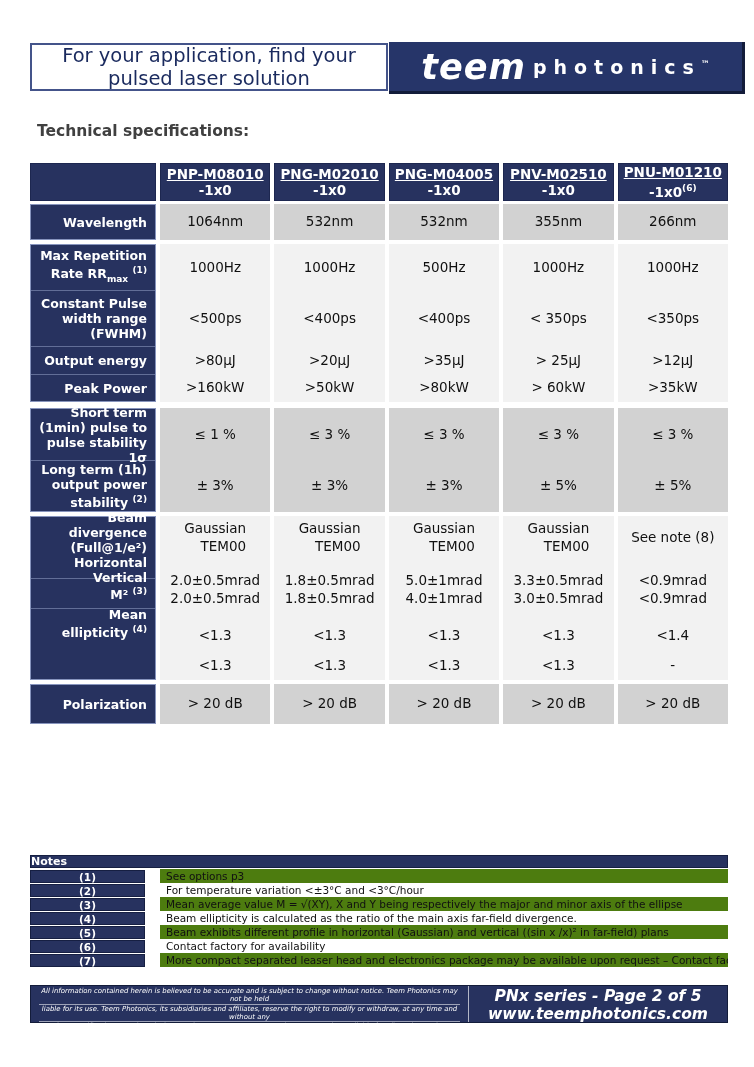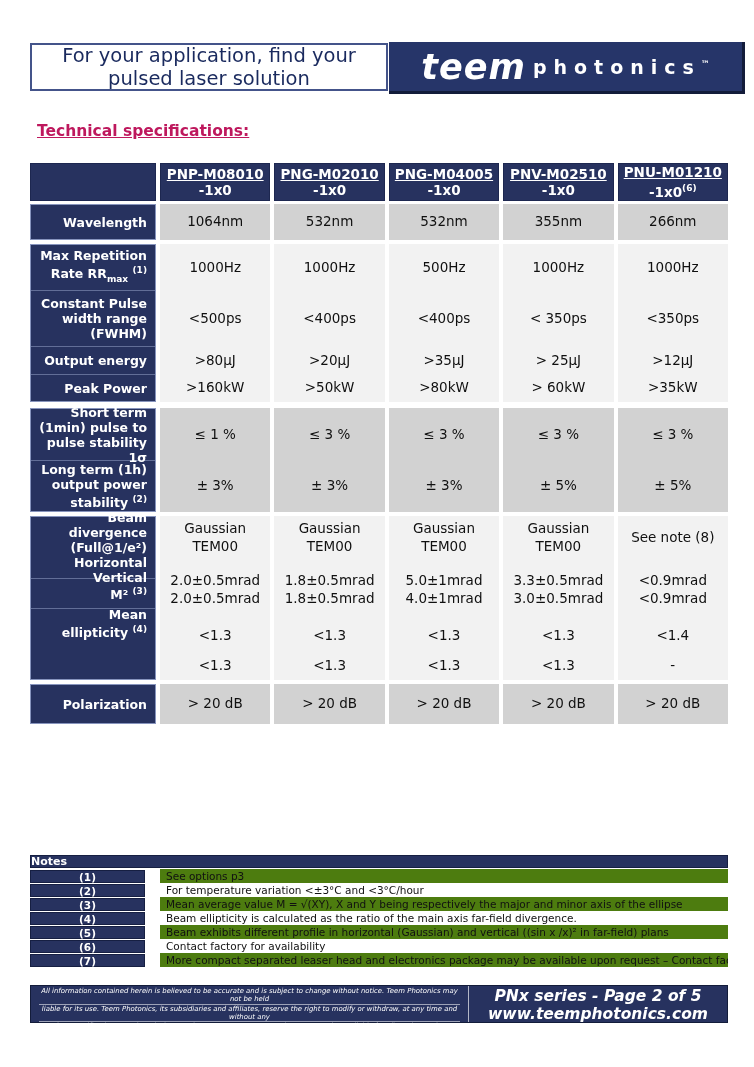--- a/index.html
+++ b/index.html
@@ -11,21 +11,21 @@
     background:#fff; border:2px solid #44548a; display:flex; flex-direction:column;
     justify-content:center; text-align:center; color:#1a2a5e; font-size:19.5px; line-height:23px; }
   .logo-box { position:absolute; left:389px; top:42px; width:356px; height:52px;
     background:#263569; border-right:3px solid #131c3a; border-bottom:3px solid #131c3a;
     display:flex; align-items:center; justify-content:center; color:#fff; }
   .logo-teem { font-size:35px; font-weight:bold; font-style:italic; letter-spacing:1px; }
   .logo-ph { font-size:19px; font-weight:bold; letter-spacing:7px; margin-left:7px; }
   .logo-tm { font-size:9px; vertical-align:super; letter-spacing:0; }
 
   .section-title { position:absolute; left:37px; top:122px; font-size:15.5px; font-weight:bold;
-    text-decoration:underline; color:#be185d; }
+    color:#404040; }
 
   
   .spec { position:absolute; left:30px; top:163px; width:698px; }
   .block { display:grid; grid-template-columns:126px repeat(5, 1fr); column-gap:4px; margin-bottom:4px; }
   .hblock { margin-bottom:3px; }
   .hcell { background:#27325f; height:38px; color:#fff; font-weight:bold; font-size:13.5px;
     display:flex; flex-direction:column; align-items:center; justify-content:center; line-height:16px;
     border:1px solid #1d2750; }
   .mname { text-decoration:underline; }
   .msup { font-size:9px; vertical-align:super; }
@@ -33,21 +33,21 @@
   .lcell { color:#fff; font-weight:bold; font-size:12.5px; line-height:15px;
     display:flex; flex-direction:column; justify-content:center; text-align:right;
     padding-right:8px; border-bottom:1px solid rgba(170,185,220,.45); }
   .lcell:last-child { border-bottom:none; }
   .lcell sub { font-size:9px; }
   .lcell sup { font-size:9px; vertical-align:super; font-weight:bold; }
   .vcol { display:flex; flex-direction:column; }
   .vcol.gray { background:#d2d2d2; }
   .vcol.light { background:#f2f2f2; }
   .vcell { display:flex; align-items:center; justify-content:center; font-size:13.5px; color:#101010;
-    white-space:pre-line; text-align:center; line-height:18px; }
+    white-space:pre-line; text-align:right; line-height:18px; }
 
   
   .notes { position:absolute; left:30px; top:855px; width:698px; }
   .notes-header { background:#27325f; border:1px solid #161f42; color:#fff; font-weight:bold;
     font-size:11px; text-align:left; height:13px; line-height:12px; margin-bottom:1px; }
   .nrow { display:flex; height:14px; align-items:stretch; }
   .nnum { width:115px; background:#27325f; border:1px solid #161f42; color:#fff; font-weight:bold;
     font-size:10.5px; text-align:center; line-height:12px; margin:0.5px 0; }
   .ntext { flex:1; margin-left:15px; padding-left:6px; font-size:10.5px; line-height:14px;
     color:#111; white-space:nowrap; overflow:hidden; }

